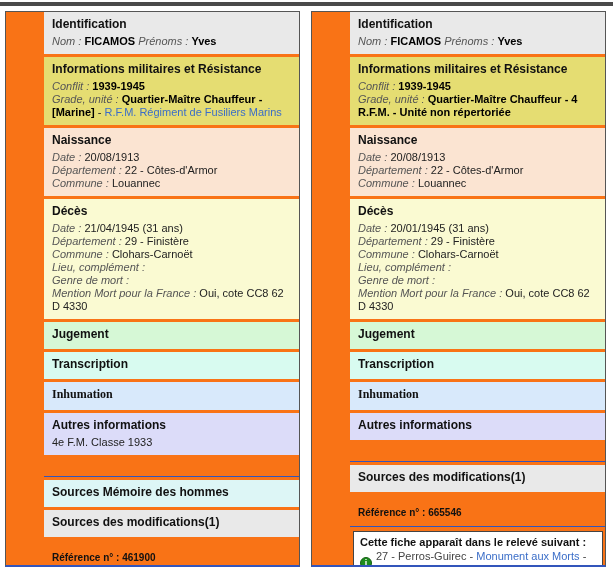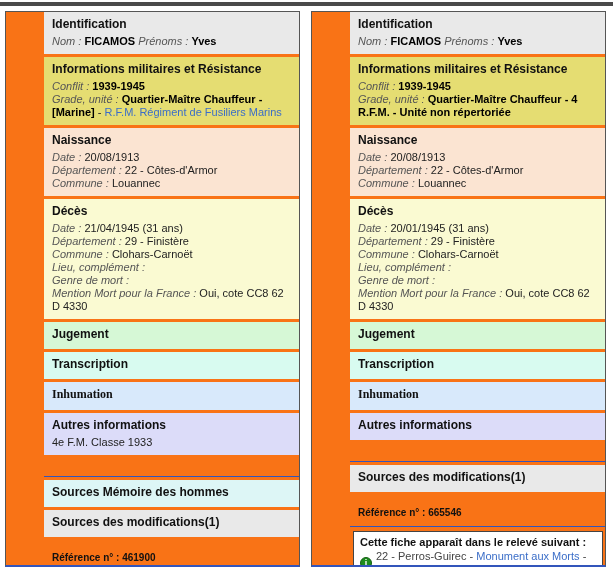--- a/index.html
+++ b/index.html
@@ -268,21 +268,21 @@
       <span class="lbl-b">Référence n° :</span>
       <span>665546</span>
     </div>
 
     <hr class="hr-blue">
     <div class="footerbox">
       <div class="heading">Cette fiche apparaît dans le relevé suivant :</div>
       <div class="rel">
         <span class="info-icon">i</span>
         <span>
-          <span>22 - Perros-Guirec -</span>
+          <span>27 - Perros-Guirec -</span>
           <a class="link">Monument aux Morts</a>
           <span>- par Joël CHIROL</span>
         </span>
       </div>
     </div>
   </div>
 
 </div>
 
 </body></html>

